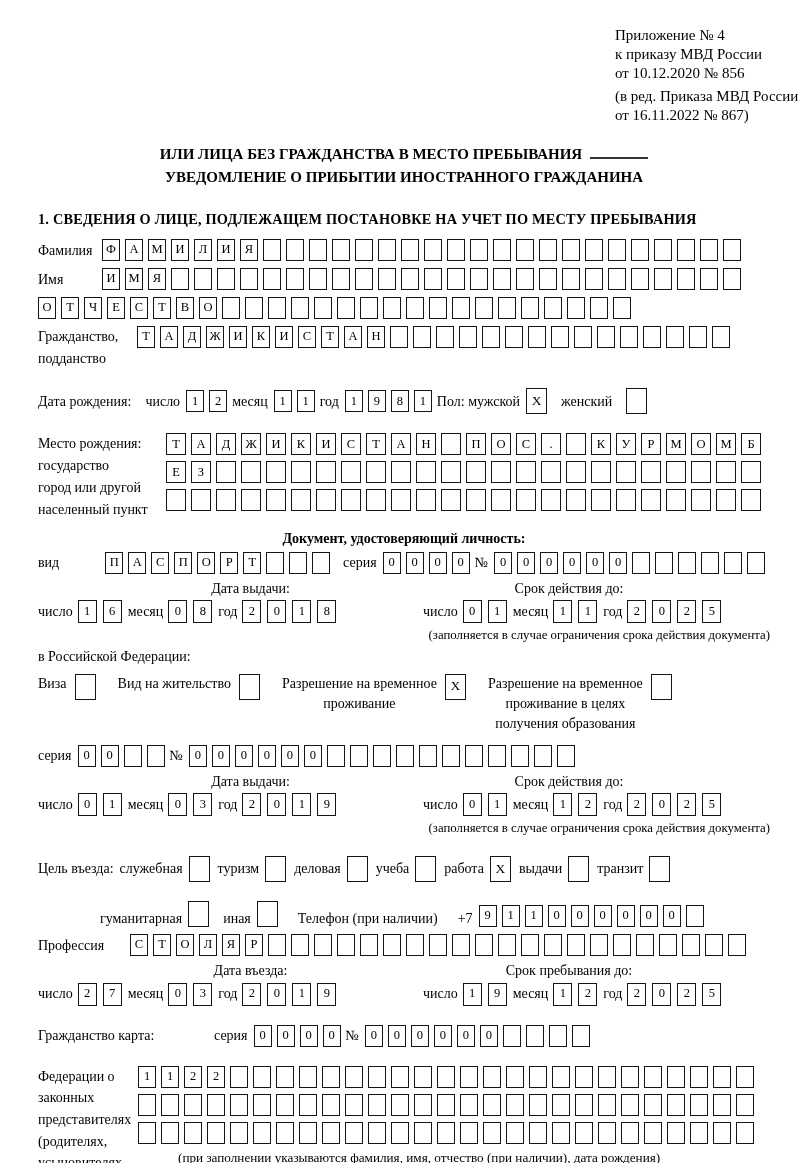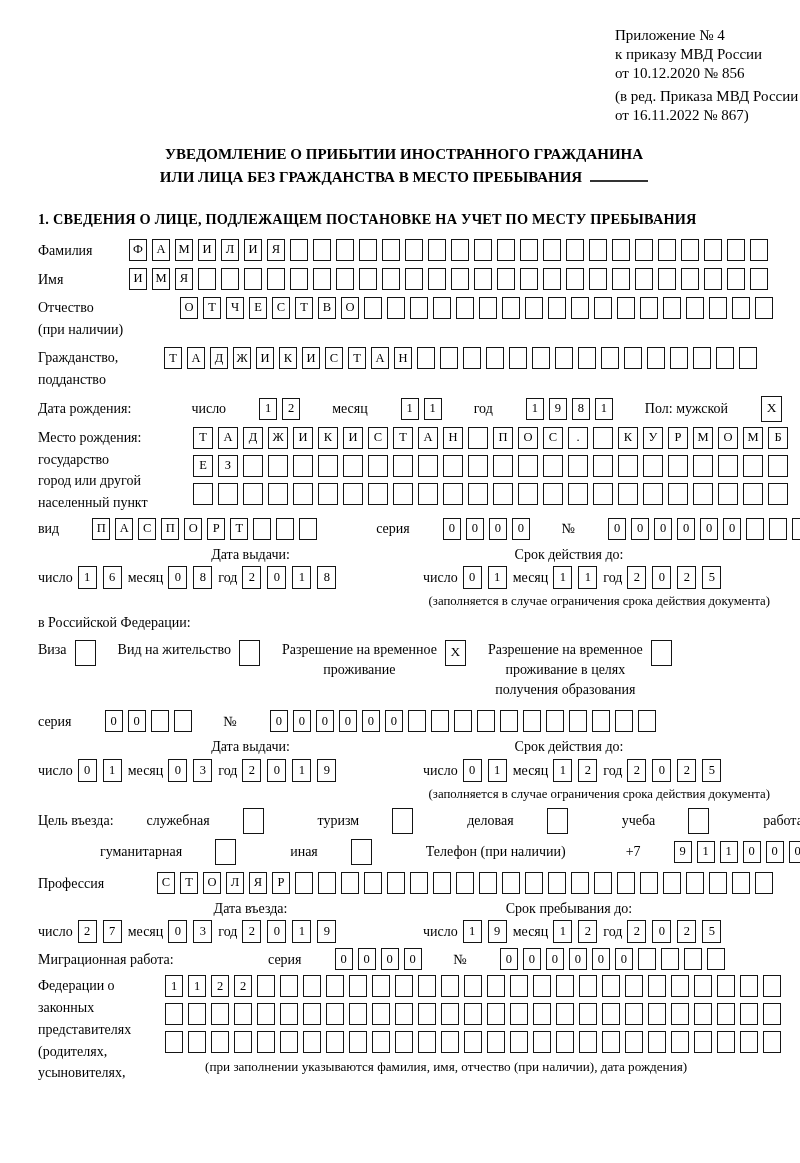--- a/index.html
+++ b/index.html
@@ -12,21 +12,21 @@
   
   .hdr-note{margin-left:577px;font-size:15px;}
   .hdr-note div{white-space:nowrap;}
   .hdr-note .grp2{margin-top:5px;}
   .forma{font-weight:bold;text-align:right;padding-right:4px;margin-top:16px;font-size:14.5px;letter-spacing:.5px;}
   
   .title{text-align:center;font-weight:bold;font-size:15px;margin-top:18px;line-height:1.55;}
   .blank-line{display:inline-block;width:58px;border-bottom:2px solid #333;margin-left:8px;vertical-align:baseline;}
   .sec-head{font-weight:bold;font-size:14.3px;margin-top:22px;letter-spacing:.2px;}
   
-  .row{display:flex;align-items:flex-start;margin-top:7px;gap:27px;}
+  .row{display:flex;align-items:flex-start;margin-top:7px;}
   .lbl{flex:0 0 auto;padding-top:3px;}
   .w64{width:64px;} .w96{width:99px;} .w112{width:115px;} .w128{width:128px;} .w62{width:62px;} .w80{width:92px;} .w95{width:100px;} .w145{width:150px;}
   .lblcol{flex:0 0 auto;}
   .lblcol div{line-height:1.55;}
   .cells{display:flex;flex-wrap:nowrap;}
   .cell{
     box-sizing:border-box;flex:0 0 auto;width:18px;height:22px;margin-right:5px;
     border:1.4px solid #151515;display:inline-flex;align-items:center;justify-content:center;
     font-size:12.5px;background:#fff;
   }
@@ -49,39 +49,39 @@
   .dhalf-l .dhead{padding-left:40px;}
   .dhalf-r .dhead{padding-right:55px;}
   .dline{display:flex;align-items:center;}
   .dline .txt{margin-right:5px;white-space:nowrap;}
   .dline .cell{width:19px;height:23px;margin-right:6px;}
   .note{text-align:right;font-size:12.8px;margin-top:5px;}
   .permits{display:flex;align-items:flex-start;margin-top:8px;}
   .permits .ptxt{text-align:center;line-height:1.45;}
   .permits .chk{margin:0 8px;}
   .rep-note{font-size:13.2px;margin-top:6px;padding-left:168px;}
-  .mt4{margin-top:4px;} .mt8{margin-top:5px;} .mt10{margin-top:10px;}
+  .mt4{margin-top:4px;} .mt8{margin-top:19px;} .mt10{margin-top:10px;}
 </style>
 </head>
 <body>
 
 <div class="page">
 
   <div class="hdr-note">
     <div>Приложение № 4</div>
     <div>к приказу МВД России</div>
     <div>от 10.12.2020 № 856</div>
     <div class="grp2">(в ред. Приказа МВД России</div>
     <div>от 16.11.2022 № 867)</div>
   </div>
 
 
   <div class="title">
+    <div><span>ИЛИ ЛИЦА БЕЗ ГРАЖДАНСТВА В МЕСТО ПРЕБЫВАНИЯ</span><span class="blank-line"></span></div>
     <div>УВЕДОМЛЕНИЕ О ПРИБЫТИИ ИНОСТРАННОГО ГРАЖДАНИНА</div>
-    <div><span>ИЛИ ЛИЦА БЕЗ ГРАЖДАНСТВА В МЕСТО ПРЕБЫВАНИЯ</span><span class="blank-line"></span></div>
   </div>
 
   <div class="sec-head">1. СВЕДЕНИЯ О ЛИЦЕ, ПОДЛЕЖАЩЕМ ПОСТАНОВКЕ НА УЧЕТ ПО МЕСТУ ПРЕБЫВАНИЯ</div>
 
   <div class="row mt10">
     <span class="lbl w64">Фамилия</span>
     <span class="cells">
         <span class="cell">Ф</span>
         <span class="cell">А</span>
         <span class="cell">М</span>
@@ -141,24 +141,20 @@
         <span class="cell"></span>
         <span class="cell"></span>
         <span class="cell"></span>
         <span class="cell"></span>
         <span class="cell"></span>
         <span class="cell"></span>
       </span>
   </div>
 
   <div class="row">
-    <div class="lblcol w112">
-      <div>Отчество</div>
-      <div>(при наличии)</div>
-    </div>
     <span class="cells">
         <span class="cell">О</span>
         <span class="cell">Т</span>
         <span class="cell">Ч</span>
         <span class="cell">Е</span>
         <span class="cell">С</span>
         <span class="cell">Т</span>
         <span class="cell">В</span>
         <span class="cell">О</span>
         <span class="cell"></span>
@@ -327,20 +323,21 @@
           <span class="cell"></span>
           <span class="cell"></span>
           <span class="cell"></span>
           <span class="cell"></span>
           <span class="cell"></span>
           <span class="cell"></span>
         </div>
     </div>
   </div>
 
+  <div class="doc-head">Документ, удостоверяющий личность:</div>
 
   <div class="row inline mt4">
     <span class="txt w62">вид</span>
     <span class="cells">
         <span class="cell">П</span>
         <span class="cell">А</span>
         <span class="cell">С</span>
         <span class="cell">П</span>
         <span class="cell">О</span>
         <span class="cell">Р</span>
@@ -540,21 +537,21 @@
     <span class="txt">работа</span>
     <span class="chk">X</span>
       <span class="gap8"></span>
     <span class="txt">выдачи</span>
     <span class="chk"></span>
       <span class="gap8"></span>
     <span class="txt">транзит</span>
     <span class="chk"></span>
   </div>
 
-  <div class="row inline mt8" style="padding-left:62px;">
+  <div class="row inline mt8" style="padding-left:62px;align-items:flex-end;">
     <span class="txt">гуманитарная</span>
     <span class="chk"></span>
     <span class="gap14"></span>
     <span class="txt">иная</span>
     <span class="chk"></span>
     <span class="gap20"></span>
     <span class="txt">Телефон (при наличии)</span>
     <span class="gap14"></span>
     <span class="txt">+7</span>
     <span class="cells">
@@ -645,21 +642,21 @@
             <span class="cell">2</span>
             <span class="cell">0</span>
             <span class="cell">2</span>
             <span class="cell">5</span>
           </span>
       </div>
     </div>
   </div>
 
   <div class="row inline mt8">
-    <span class="txt w145">Миграционная работа:</span>
+    <span class="txt w145">Гражданство карта:</span>
     <span class="gap20"></span>
     <span class="txt">серия</span>
     <span class="cells">
         <span class="cell">0</span>
         <span class="cell">0</span>
         <span class="cell">0</span>
         <span class="cell">0</span>
       </span>
     <span class="txt">№</span>
     <span class="cells">

